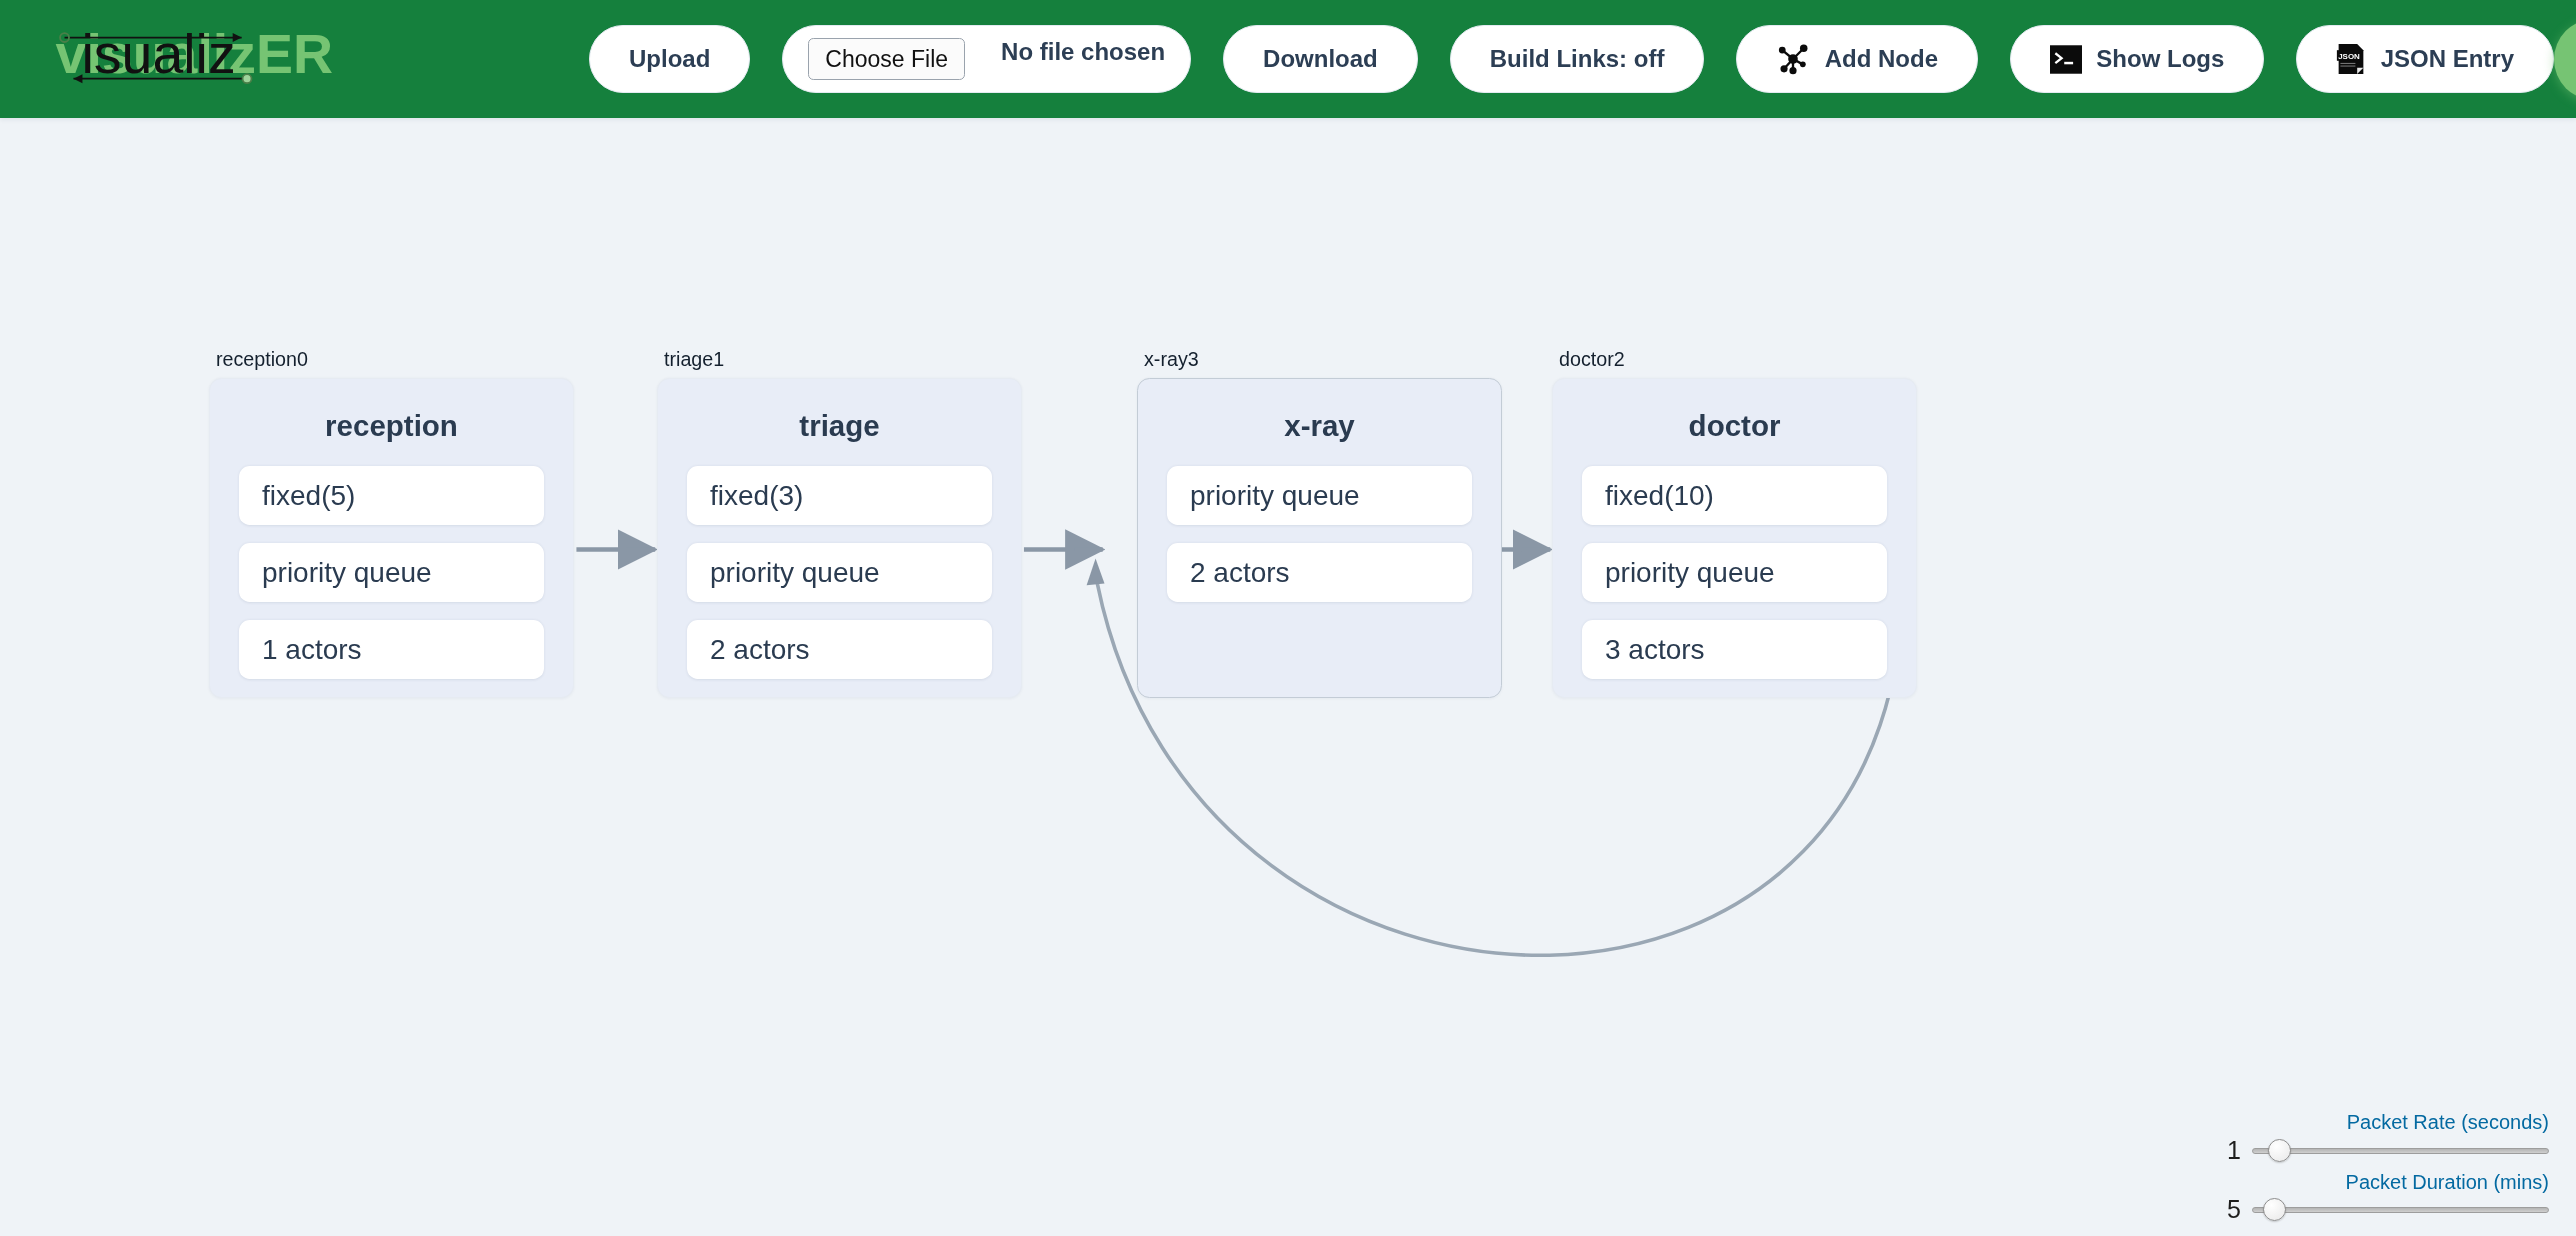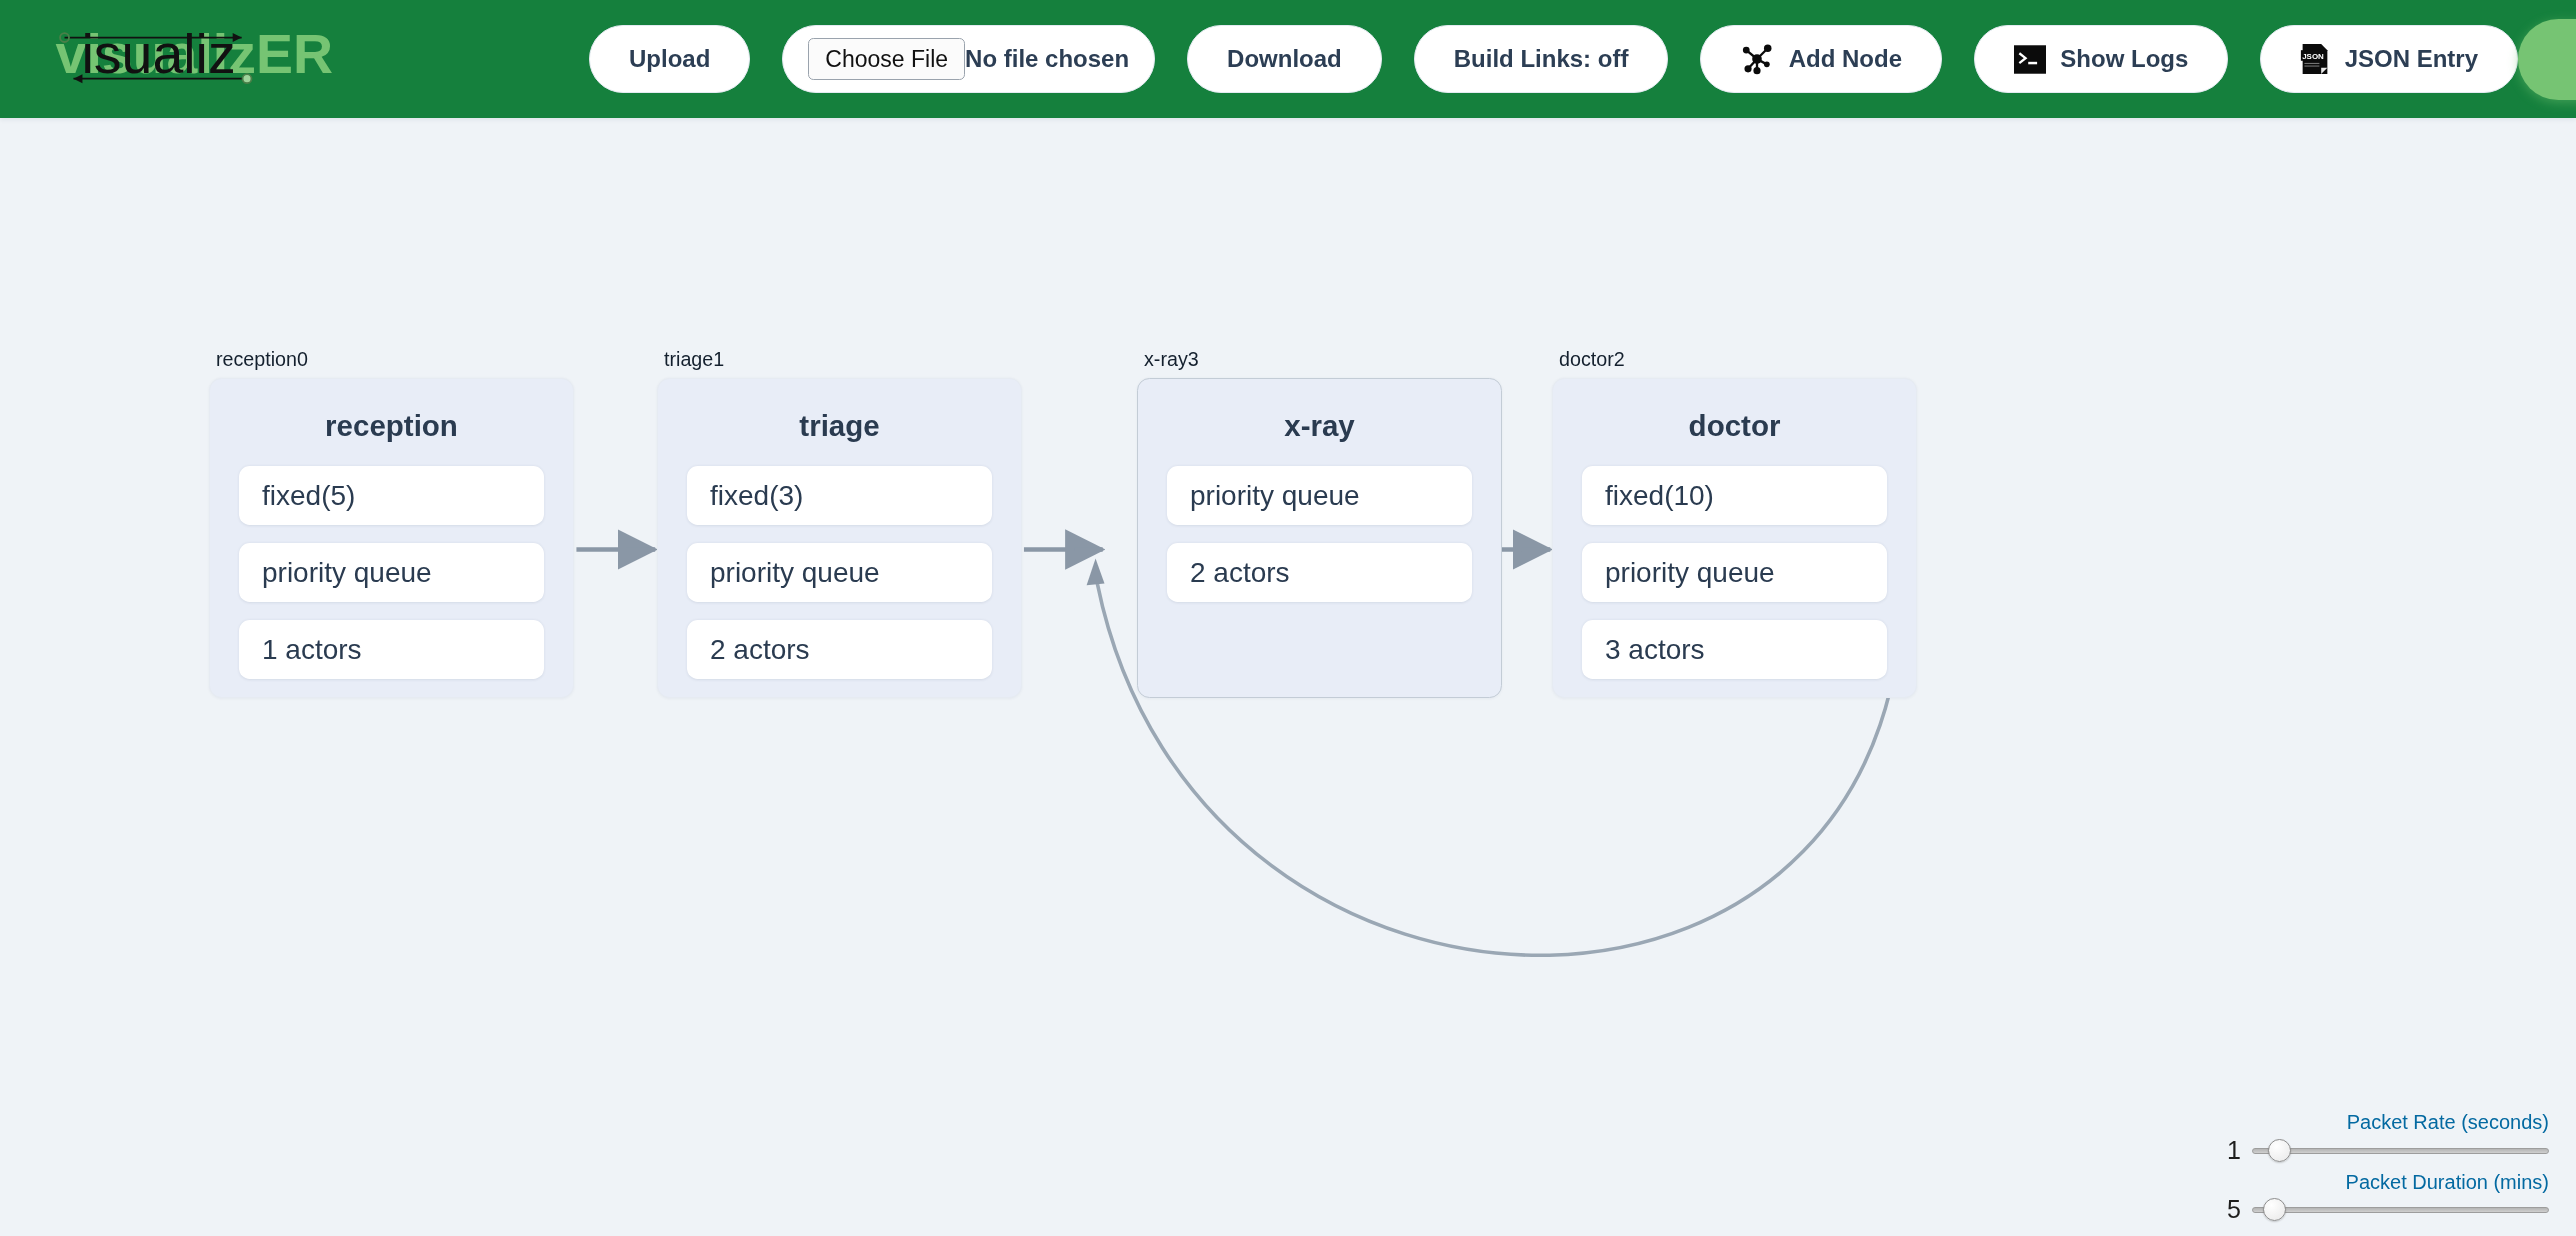--- a/index.html
+++ b/index.html
@@ -53,21 +53,21 @@
     justify-content: center;
     gap: 14.3px;
     white-space: nowrap;
     cursor: pointer;
     font-family: "Liberation Sans", sans-serif;
   }
   .btn-file {
     padding: 0 25px;
     gap: 0;
   }
-  .file-wrap { display: flex; align-items: center; gap: 0; }
+  .file-wrap { display: flex; align-items: flex-start; gap: 36px; }
   .choose-file {
     border: 0.9px solid #9aa3ad;
     border-radius: 5.4px;
     background: #fbfbfb;
     color: #111;
     font-weight: normal;
     font-size: 23px;
     padding: 6.3px 16px;
     font-family: "Liberation Sans", sans-serif;
     cursor: pointer;

